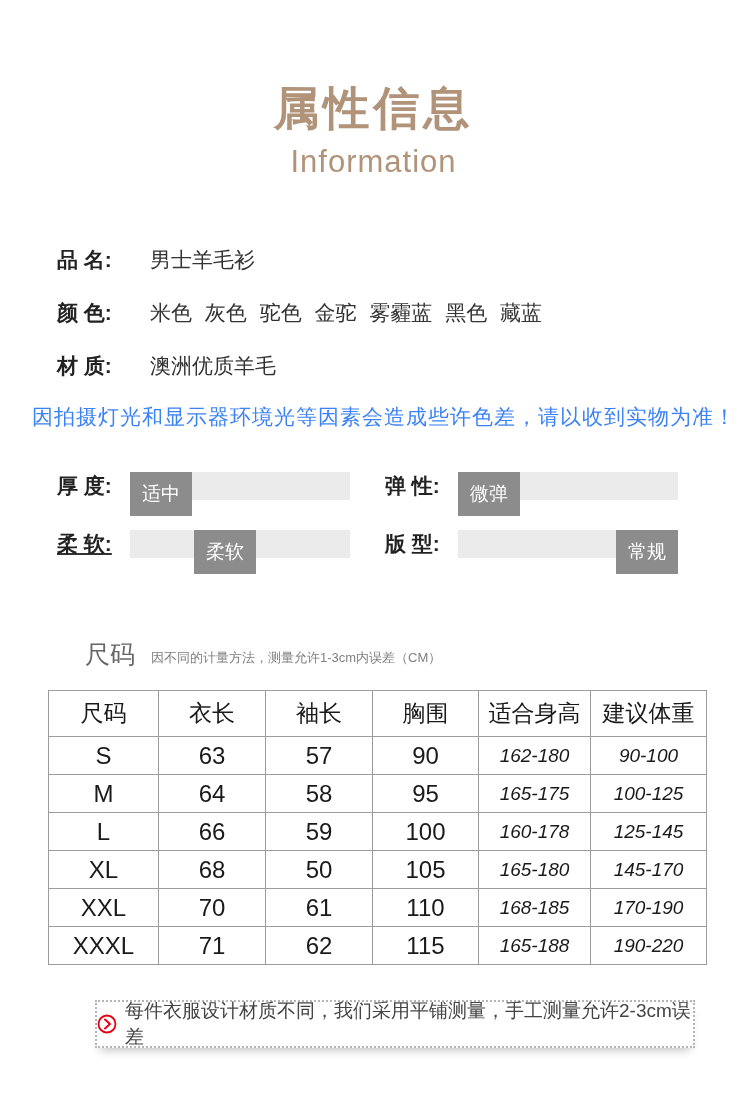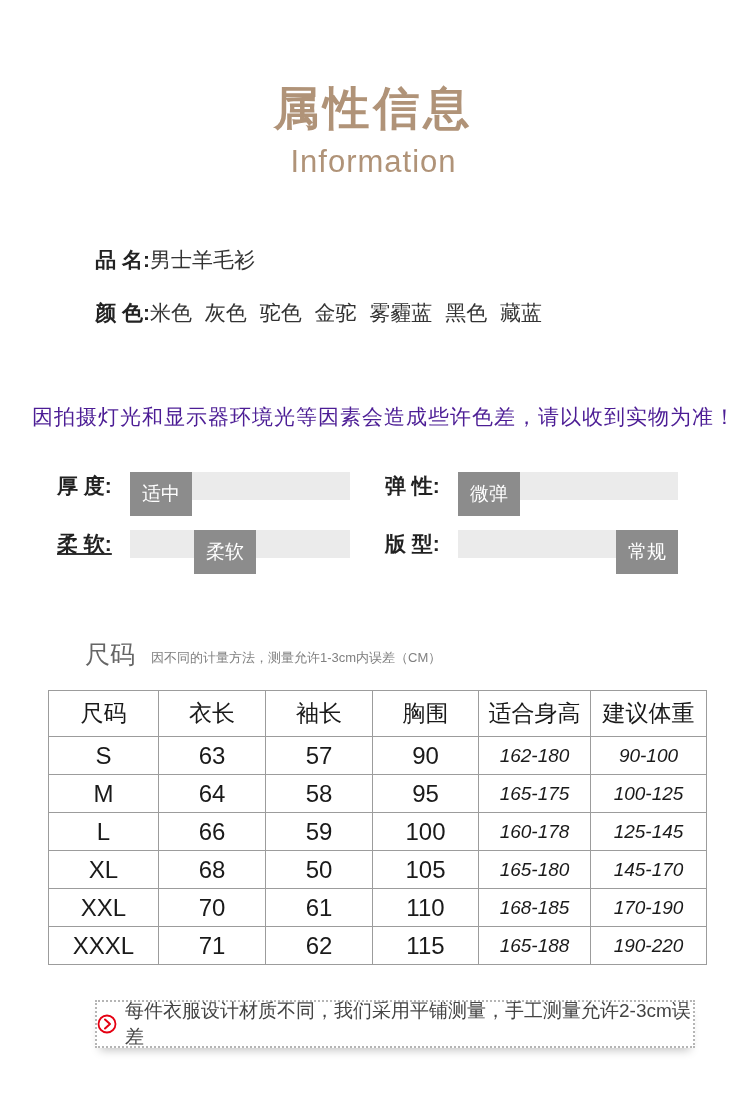--- a/index.html
+++ b/index.html
@@ -9,27 +9,27 @@
     font-family:"Liberation Sans","DejaVu Sans",sans-serif;
     color:#333; overflow:hidden;
   }
   
   .title-block { position:absolute; top:78px; left:0; width:747px; text-align:center; }
   .title-cn { font-size:46px; font-weight:bold; color:#b09378; letter-spacing:4px; }
   .title-en { font-size:31px; color:#b09378; margin-top:4px; letter-spacing:1px; }
 
   
   .attrs { position:absolute; top:246px; left:57px; }
-  .attr-row { display:flex; align-items:baseline; margin-bottom:25px;text-align:right; }
+  .attr-row { display:flex; align-items:baseline; margin-bottom:25px; }
   .attr-label { font-weight:bold; font-size:21px; color:#222; width:93px; flex:0 0 93px; }
   .attr-value { font-size:21px; color:#333; word-spacing:7px; }
 
   
   .disclaimer { position:absolute; top:403px; left:32px; width:714px;
-    font-size:21px; color:#4c1d95; letter-spacing:1px; white-space:nowrap; }
+    font-size:21px; color:#3b82f6; letter-spacing:1px; white-space:nowrap; }
 
   
   .slider-item { position:absolute; display:flex; align-items:center; height:28px; }
   .slider-label { font-weight:bold; font-size:21px; color:#222; width:73px; flex:0 0 73px; }
   .slider-track { position:relative; width:220px; height:28px; background:#ebebeb; }
   .slider-badge { position:absolute; top:0; width:62px; height:44px; background:#8c8c8c;
     color:#fff; font-size:19px; display:flex; align-items:center; justify-content:center; }
   .pos-left   { left:0; }
   .pos-middle { left:64px; }
   .pos-right  { right:0; }
@@ -70,20 +70,24 @@
 </div>
 
 <div class="attrs">
   <div class="attr-row">
     <span class="attr-label">品 名:</span>
     <span class="attr-value">男士羊毛衫</span>
   </div>
   <div class="attr-row">
     <span class="attr-label">颜 色:</span>
     <span class="attr-value">米色 灰色 驼色 金驼 雾霾蓝 黑色 藏蓝</span>
+  </div>
+  <div class="attr-row">
+    <span class="attr-label">材 质:</span>
+    <span class="attr-value">澳洲优质羊毛</span>
   </div>
 </div>
 
 <div class="disclaimer">因拍摄灯光和显示器环境光等因素会造成些许色差，请以收到实物为准！</div>
 
 <div class="slider-item" id="slider-0">
   <span class="slider-label">厚 度:</span>
   <span class="slider-track">
     <span class="slider-badge pos-left">适中</span>
   </span>

